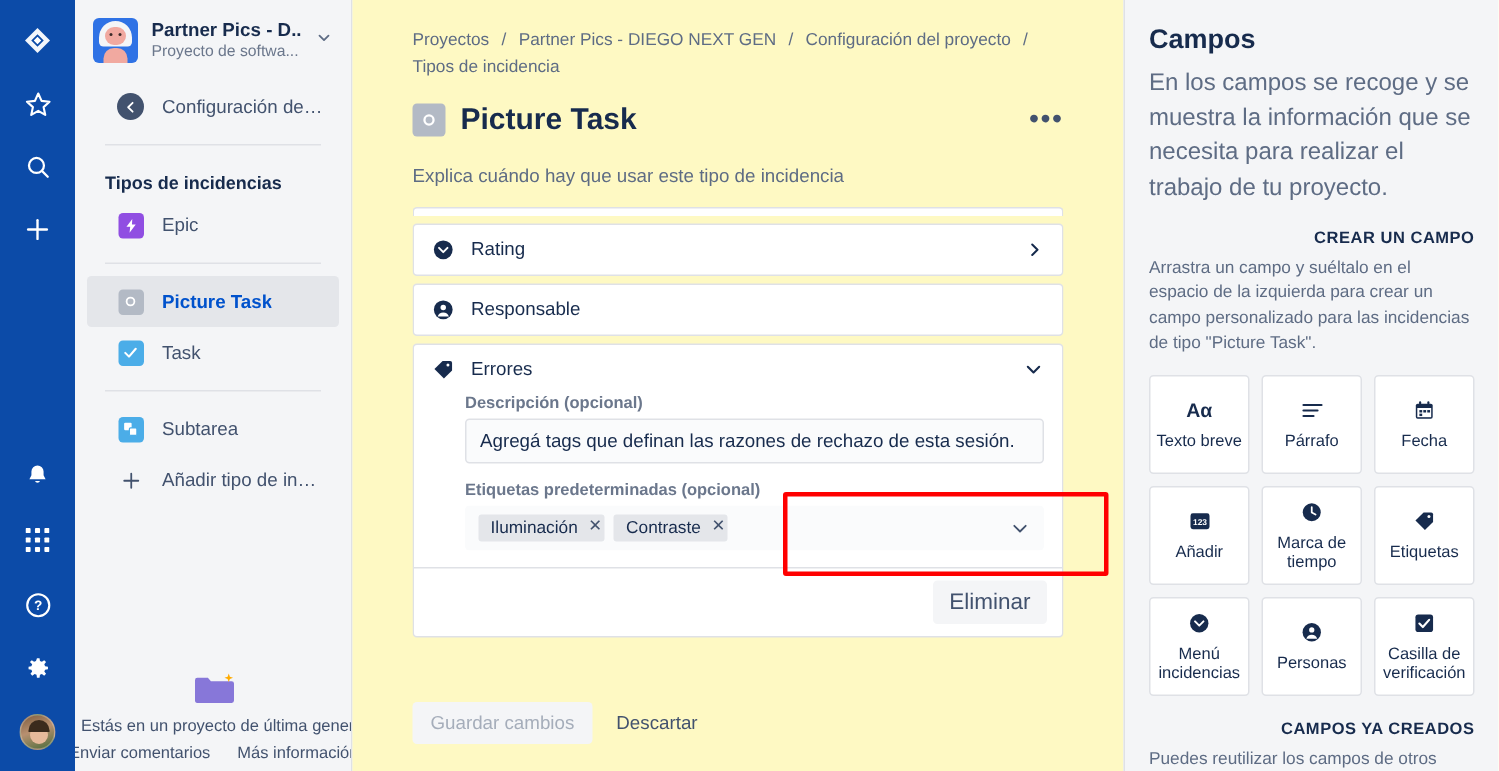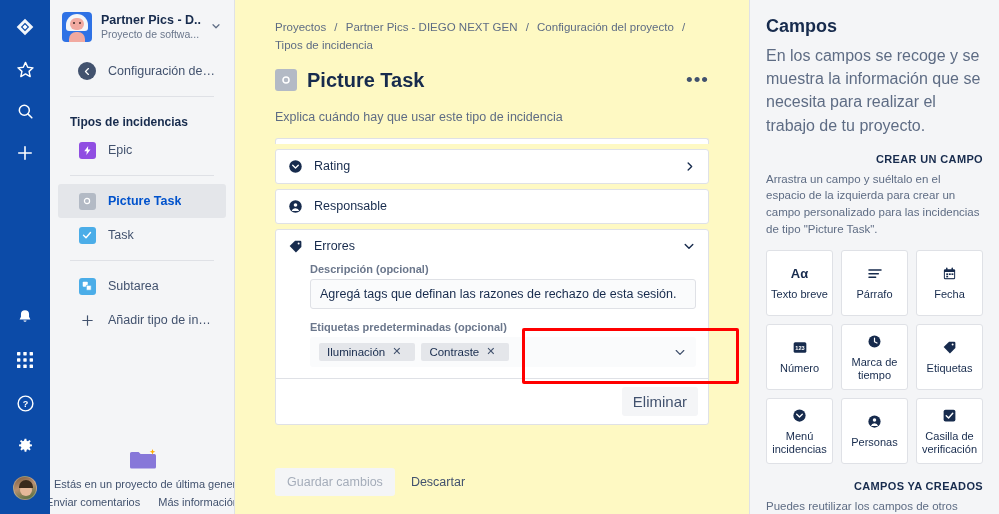--- a/index.html
+++ b/index.html
@@ -190,21 +190,21 @@
   .tag-select {
     background: #fafbfc; border: 1px solid transparent; border-radius: 3px;
     display: flex; align-items: center; padding: 5px 8px;
     min-height: 30px; cursor: pointer;
   }
   .tag-wrap { display: flex; gap: 6px; flex: 1 1 auto; align-items: center; }
   .chip {
     background: #e4e6ea; border-radius: 2px;
     font-size: 11.5px; color: #172b4d;
     display: flex; align-items: center; gap: 7px;
-    padding: 3px 14px 3px 8px;
+    padding: 3px 2px 3px 8px;
   }
   .chip-x { color: #42526e; font-size: 11px; cursor: pointer; line-height: 1; }
   .field-footer {
     border-top: 1px solid #dfe1e6; margin-top: 11px;
     display: flex; justify-content: flex-end; padding: 8px 10px;
   }
   .btn-subtle {
     background: #f4f5f7; border: none; border-radius: 3px;
     font-size: 15px; color: #42526e; padding: 6px 11px; cursor: pointer;
     font-family: inherit;
@@ -594,21 +594,21 @@
         <span class="tile-label">Fecha</span>
       </div>
 
       <div class="field-tile">
         <span class="tile-icon">
           <svg width="16" height="15" viewBox="0 0 24 22">
             <rect x="2.5" y="3" width="19" height="16" rx="2.4" fill="#172b4d"></rect>
             <text x="12" y="14.8" font-size="8.4" font-family="Liberation Sans, sans-serif" font-weight="bold" fill="#ffffff" text-anchor="middle">123</text>
           </svg>
         </span>
-        <span class="tile-label">Número</span>
+        <span class="tile-label">Añadir</span>
       </div>
 
       <div class="field-tile">
         <span class="tile-icon">
           <svg width="15" height="15" viewBox="0 0 24 24">
             <circle cx="12" cy="12" r="9.6" fill="#172b4d"></circle>
             <polyline points="12,6.6 12,12.3 16,14.5" fill="none" stroke="#ffffff" stroke-width="1.9" stroke-linecap="round" stroke-linejoin="round"></polyline>
           </svg>
         </span>
         <span class="tile-label">Marca de tiempo</span>

